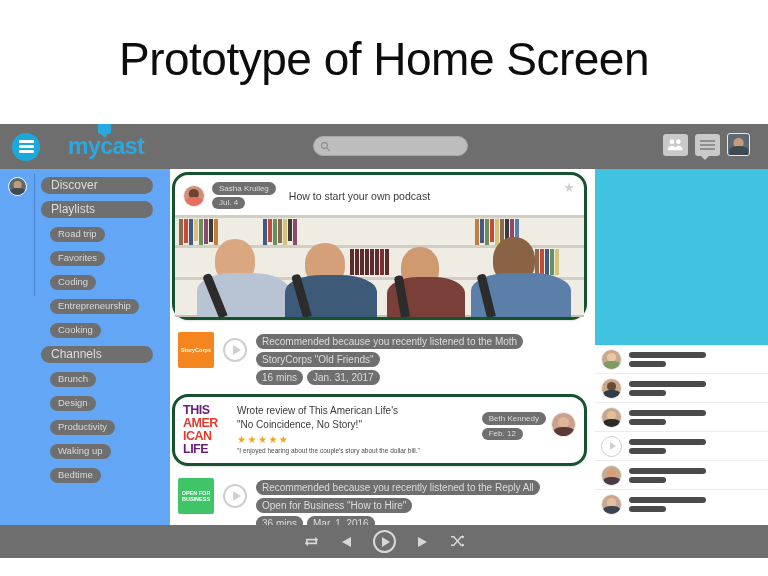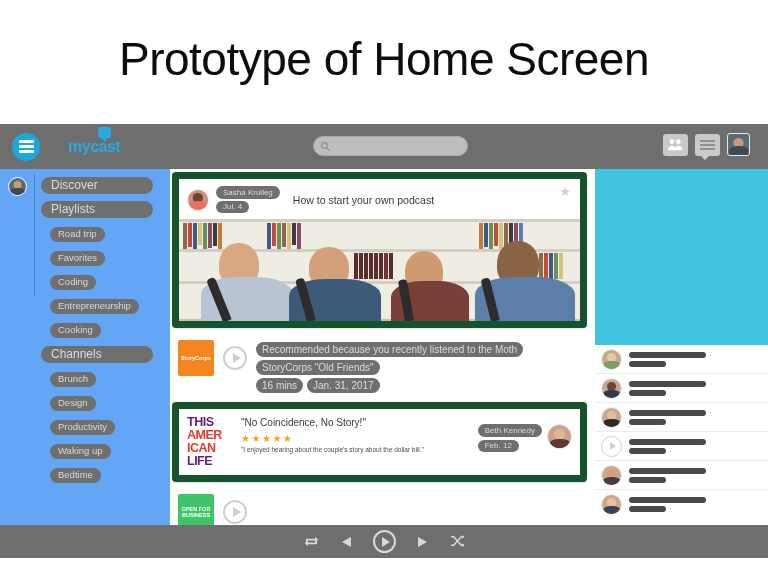--- a/index.html
+++ b/index.html
@@ -24,21 +24,21 @@
     position:absolute; left:0; top:0; width:768px; height:45px;
     background:#6e6e6e; display:flex; align-items:center;
   }
   .hamburger-circle {
     margin-left:12px; width:28px; height:28px; border-radius:50%;
     background:#1ba9dd; display:flex; flex-direction:column;
     align-items:center; justify-content:center; gap:2.5px; flex:none;
   }
   .hamburger-circle i { display:block; width:15px; height:2.5px; background:#ffffff; border-radius:1px; }
   .brand {
-    margin-left:28px; position:relative; font-size:16px; font-weight:700;
+    margin-left:28px; position:relative; font-size:23px; font-weight:700;
     color:#2aa9e0; letter-spacing:-0.5px; line-height:1;
   }
   .brand .mic {
     position:absolute; left:30px; top:-12px; width:13px; height:11px;
     background:#2aa9e0; border-radius:2px;
   }
   .brand .mic:after {
     content:""; position:absolute; left:2px; bottom:-4px;
     border-left:5px solid transparent; border-right:3px solid transparent;
     border-top:5px solid #2aa9e0;
@@ -97,21 +97,21 @@
     border-radius:9px; padding:2px 9px; margin-bottom:5px;
     white-space:nowrap; line-height:1.1;
   }
   .pill.top { font-size:12px; color:#dcdcdc; padding:2px 10px; width:112px; }
   .pill.sub { font-size:9.5px; margin-left:9px; padding:2.5px 8px; }
   .pill.group-gap { margin-top:3px; }
 
   
   .feed { position:absolute; left:170px; top:0; width:425px; height:356px; background:#fff; overflow:hidden; }
   .card {
-    background:#fff; border:7px solid #14532d; border-radius:4px;
+    background:#fff; border:3px solid #14532d; border-radius:16px;
     margin:3px 8px 6px 2px; position:relative; box-shadow:0 1px 2px rgba(0,0,0,.12);
   }
   .card-head { display:flex; align-items:center; padding:7px 8px 6px 8px; position:relative; }
   .card-avatar {
     width:22px; height:22px; border-radius:50%; overflow:hidden;
     background:#d28e7a; flex:none; border:1px solid #eee; position:relative;
   }
   .meta-col { margin-left:7px; display:flex; flex-direction:column; gap:2px; }
   .chip {
     background:#6f6f6f; color:#dcdcdc; border-radius:8px;
@@ -384,20 +384,21 @@
 
         <div class="card">
           <div class="review">
             <div class="tal-logo">
               <span>THIS</span>
               <span>AMER</span>
               <span>ICAN</span>
               <span>LIFE</span>
             </div>
             <div class="review-body">
+              <div class="review-line">Wrote review of This American Life's</div>
               <div class="review-line">"No Coincidence, No Story!"</div>
               <div class="stars">★★★★★</div>
               <div class="review-quote">"I enjoyed hearing about the couple's story about the dollar bill."</div>
             </div>
             <div class="review-right">
               <div class="review-chips">
                 <span class="chip">Beth Kennedy</span>
                 <span class="chip">Feb. 12</span>
               </div>
               <div class="review-avatar">
@@ -408,20 +409,28 @@
               </div>
             </div>
           </div>
         </div>
 
         <div class="row-item">
           <div class="thumb" style="background:#3fc468">
             <span class="thumb-label">OPEN FOR BUSINESS</span>
           </div>
           <div class="play-circle"></div>
+          <div class="row-meta">
+            <span class="chip small">Recommended because you recently listened to the Reply All</span>
+            <span class="chip small">Open for Business "How to Hire"</span>
+            <div class="chip-row">
+              <span class="chip small">36 mins</span>
+              <span class="chip small">Mar. 1, 2016</span>
+            </div>
+          </div>
         </div>
 
         <div class="card" style="margin-bottom:0;">
           <div class="card-head" style="padding-bottom:3px;">
             <div class="card-avatar">
               <div class="face">
                 
                 
               </div>
             </div>

